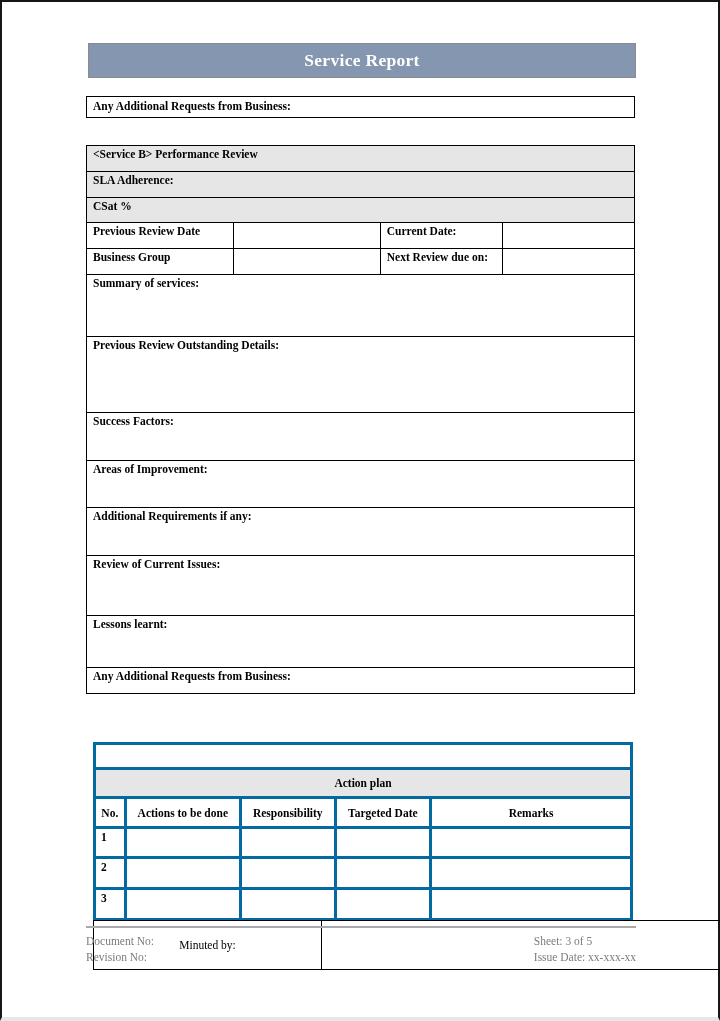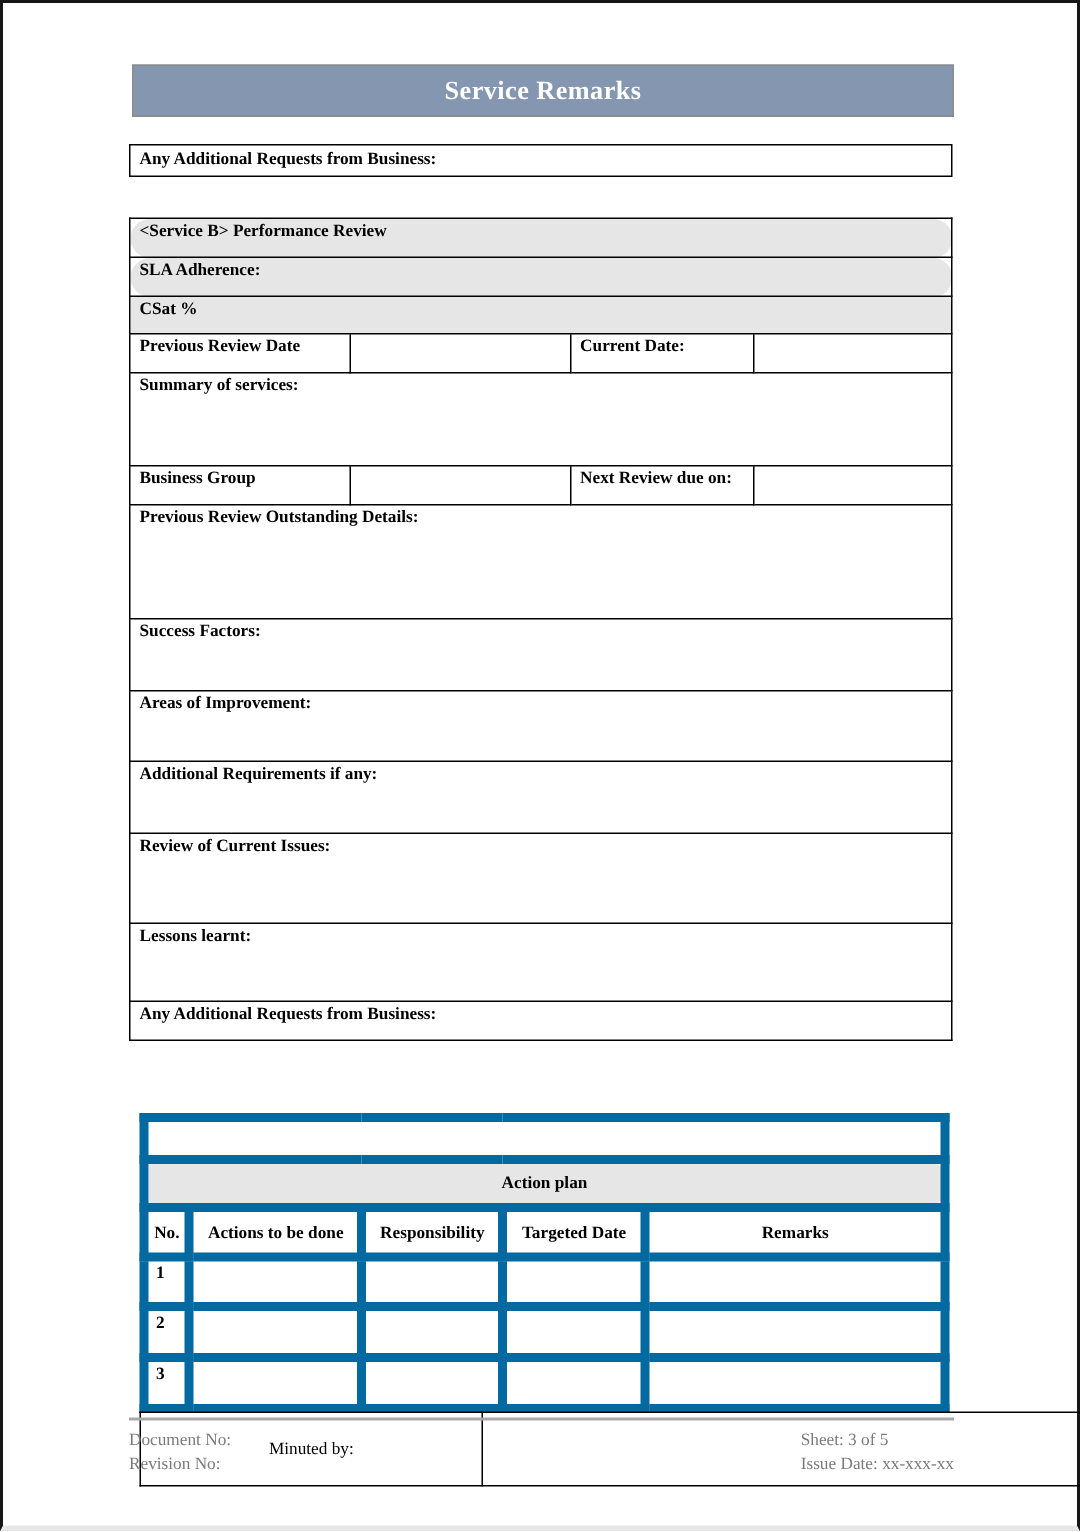--- a/index.html
+++ b/index.html
@@ -16,43 +16,43 @@
     color:#fff; font-weight:bold; font-size:17.5px; letter-spacing:0.3px;
   }
   .top-box {
     box-sizing:border-box; margin:18px 0 0 84px; width:549px; height:22px;
     border:1px solid #000; font-weight:bold; font-size:11.5px; padding:3px 0 0 6px;
   }
   table { border-collapse:collapse; table-layout:fixed; }
   .review-table { margin:27px 0 0 84px; width:549px; font-size:11.5px; }
   .review-table td { border:1px solid #000; vertical-align:top; padding:2px 4px 1px 6px; font-weight:bold; overflow:hidden; }
   .gray { background:#E7E6E6; }
-  .h21{height:21px;} .h22{height:22px;border-radius:13px;} .h23{height:23px;} .h24{height:24px;} .h25{height:25px;}
+  .h21{height:21px;} .h22{height:22px;} .h23{height:23px;} .h24{height:24px;} .h25{height:25px;}
   .h43{height:43px;} .h44{height:44px;} .h48{height:48px;margin-top:37px;} .h56{height:56px;} .h58{height:58px;} .h72{height:72px;} .h19{height:19px;}
   .action-table { margin:48px 0 0 91px; width:540px; font-size:11.5px; }
-  .action-table td { border:6px solid #0369a1; vertical-align:top; padding:2px 4px 1px 5px; overflow:hidden; }
+  .action-table td { border:3px solid #0369a1; vertical-align:top; padding:2px 4px 1px 5px; overflow:hidden; }
   .action-table td.center, .minuted-table td.center { text-align:center; vertical-align:middle; padding:2px 2px; }
   .bold { font-weight:bold; }
   .minuted-table { margin:-1px 0 6px 91px; width:631px; font-size:11.5px; }
   .minuted-table td { border:1px solid #000; overflow:hidden; }
   .footer {
-    position:absolute; left:84px; width:550px; top:943px;
+    position:absolute; left:84px; width:550px; top:924px;
     border-top:2px solid #a9a9a9; padding-top:5px;
     display:flex; justify-content:space-between;
     font-size:11.5px; line-height:16px; color:#7b7b7b;
   }
   .footer .right { text-align:left; }
 </style>
 </head>
 <body>
 
 <div class="page">
 
   <div class="title-bar">
-    <span>Service Remarks</span>
+    <span>Service Report</span>
   </div>
 
   <div class="top-box">
     <span>Any Additional Requests from Business:</span>
   </div>
 
   <table class="review-table">
     <colgroup>
       <col style="width:26.9%">
         <col style="width:26.7%">
@@ -69,27 +69,27 @@
     <tr>
       <td colspan="4" class="gray h21">CSat %</td>
     </tr>
     <tr>
       <td class="h22">Previous Review Date</td>
       <td class="h22"></td>
       <td class="h22">Current Date:</td>
       <td class="h22"></td>
     </tr>
     <tr>
-      <td colspan="4" class="h58">Summary of services:</td>
-    </tr>
-    <tr>
       <td class="h22">Business Group</td>
       <td class="h22"></td>
       <td class="h22">Next Review due on:</td>
       <td class="h22"></td>
+    </tr>
+    <tr>
+      <td colspan="4" class="h58">Summary of services:</td>
     </tr>
     <tr>
       <td colspan="4" class="h72">Previous Review Outstanding Details:</td>
     </tr>
     <tr>
       <td colspan="4" class="h44">Success Factors:</td>
     </tr>
     <tr>
       <td colspan="4" class="h43">Areas of Improvement:</td>
     </tr>

